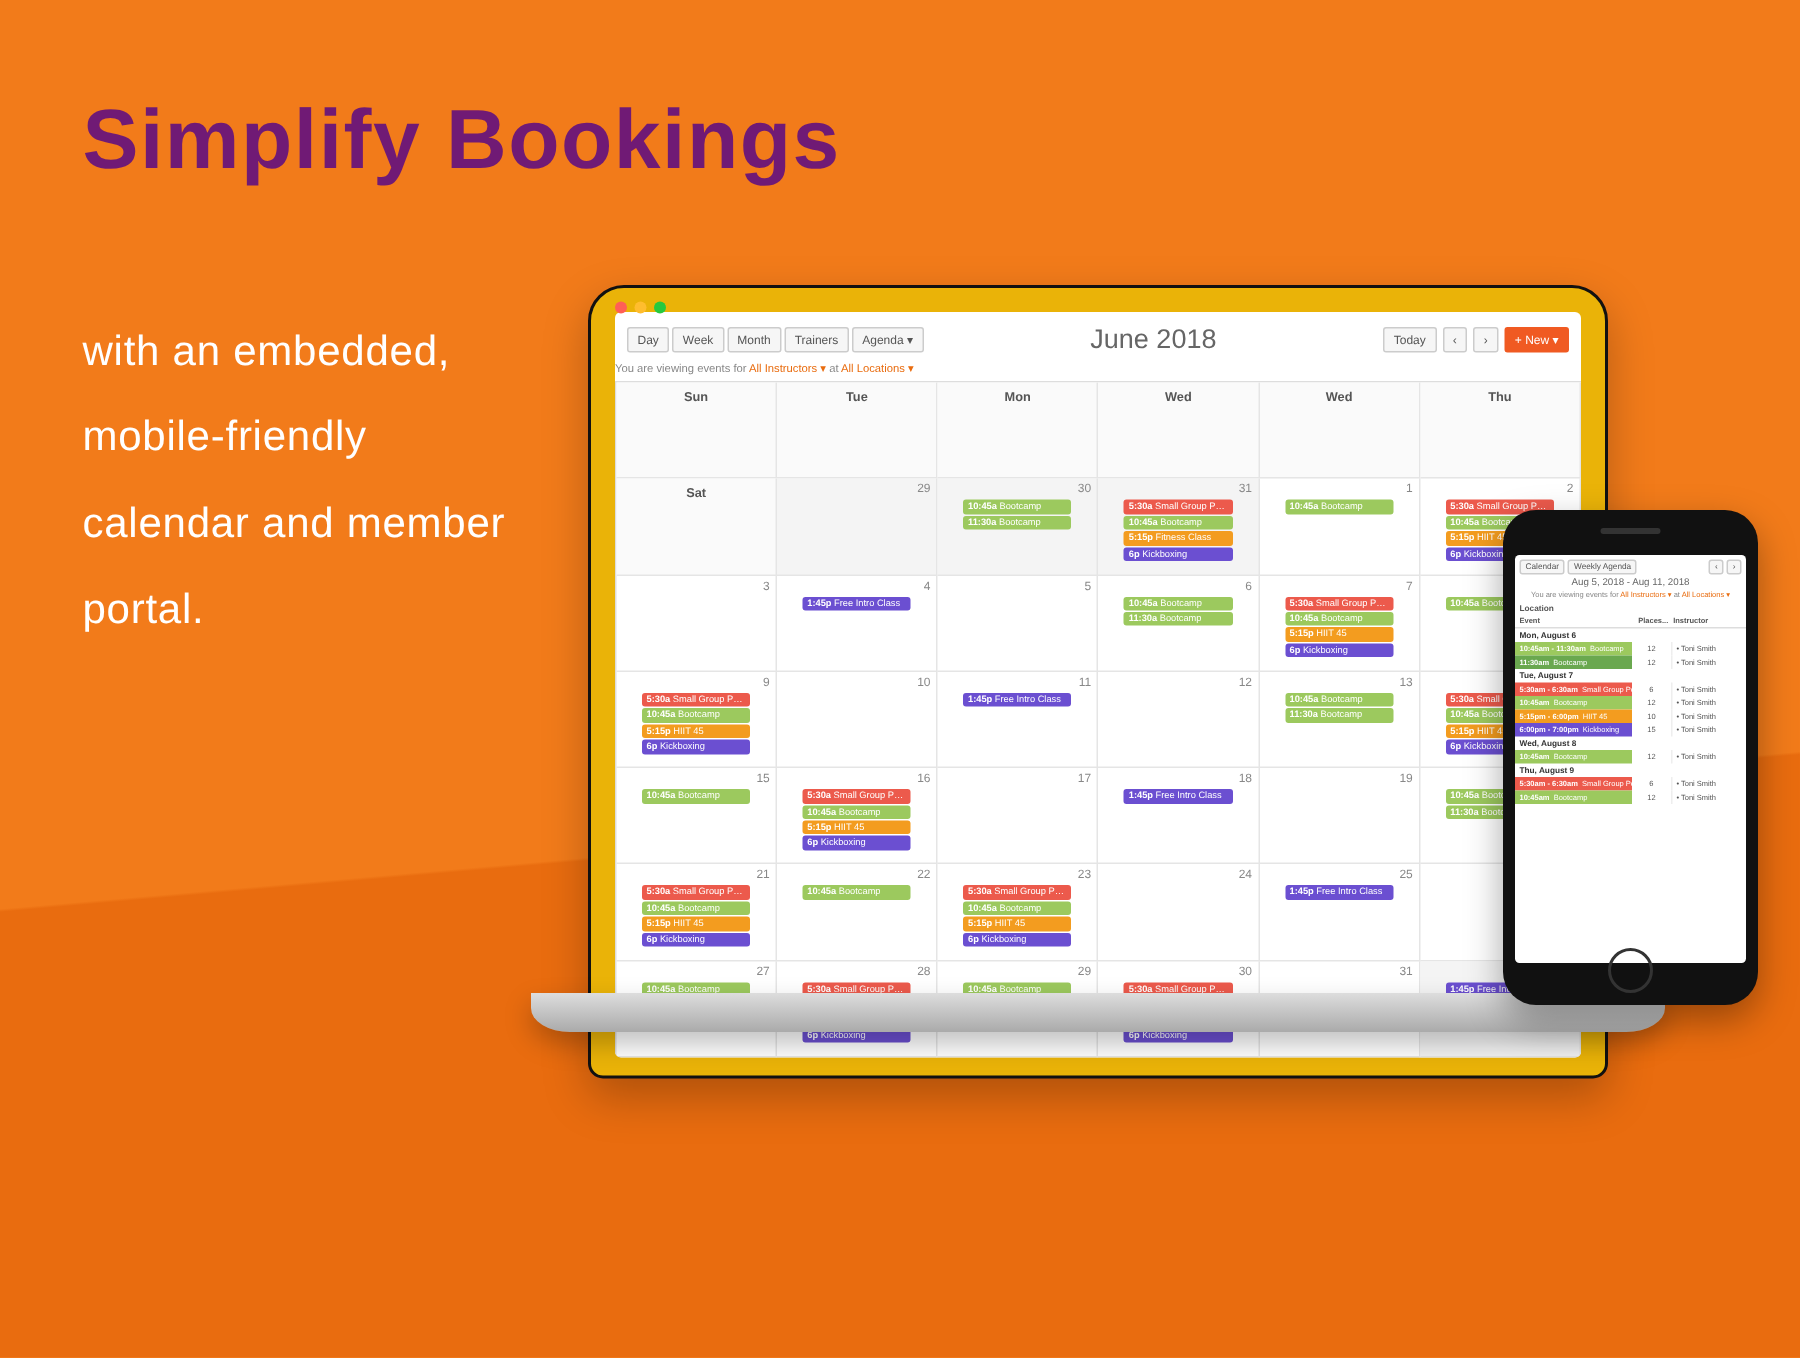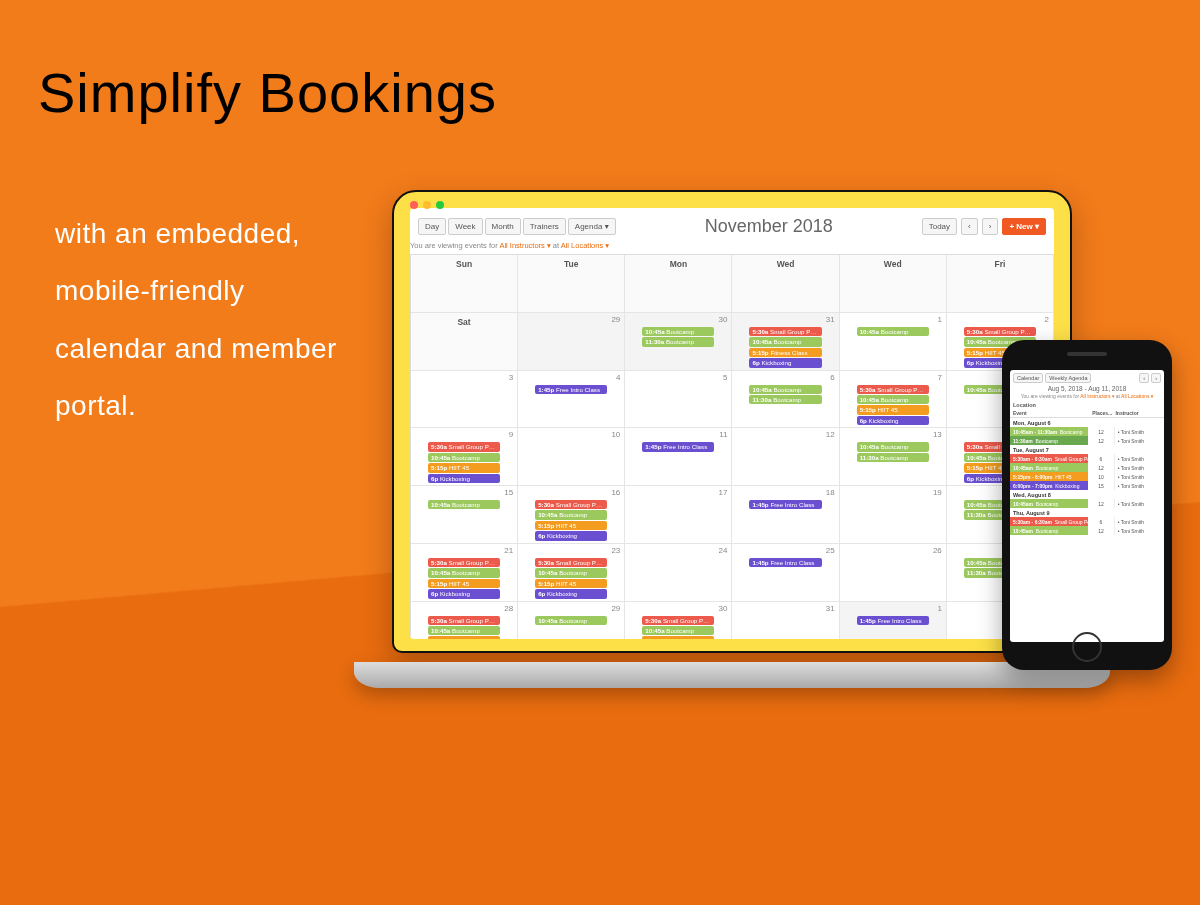--- a/index.html
+++ b/index.html
@@ -10,43 +10,43 @@
     overflow: hidden;
     position: relative;
   }
   .diag {
     position: absolute; left:0; top:0;
     width:100%; height:100%;
     background: linear-gradient(175deg, #f27b1a 0%, #f27b1a 60%, #e96c0f 60.2%, #e96c0f 100%);
     z-index: 0;
   }
   .headline {
-    position: absolute; top: 60px; left: 38px;
-    color: #000000; font-size: 56px; font-weight: 400;
+    position: absolute; top: 60px; left: 55px;
+    color: #701a75; font-size: 56px; font-weight: 700;
     letter-spacing: 1px;
   }
   .subhead {
     position: absolute; top: 205px; left: 55px;
     color: #fff; font-size: 28px; font-weight: 300;
     line-height: 2.05; letter-spacing: .5px;
     width: 300px;
   }
 
   
   .laptop {
     position: absolute;
     left: 392px; top: 190px;
     width: 700px; height: 480px;
     z-index: 2;
   }
   .laptop-body {
-    width: 680px; height: 463px;
+    width: 680px; height: 529px;
     border: 2px solid #111;
     border-radius: 24px 24px 10px 10px;
-    background: #fde047;
+    background: #eab308;
     box-shadow: 0 12px 30px rgba(0,0,0,.25);
     padding: 16px 16px 12px 16px;
     position: relative;
   }
   .traffics { position:absolute; top:9px; left:16px; display:flex; gap:5px;}
   .traffics span{width:8px;height:8px;border-radius:50%;}
   .t-red{background:#ff5f56;} .t-yel{background:#ffbd2e;} .t-grn{background:#27c93f;}
   .screen {
     background:#fff; width:100%; height:100%;
     border-radius:4px;
@@ -74,21 +74,21 @@
     padding:8px 8px 4px 8px;
   }
   .btn{
     border:1px solid #ccc; background:#f6f6f6; color:#555;
     padding:3px 6px; border-radius:2px; font-size:8px;
     cursor:pointer;
   }
   .btn-group{display:flex; gap:2px;}
   .spacer{flex:1;}
   .cal-title{ font-size:18px; color:#666; font-weight:400; white-space:nowrap; margin:0 30px;}
-  .btn-new{ background:#f05a22; border-color:#f05a22; color:#fff; font-weight:700; }
+  .btn-new{ background:#f05a22; border-color:#f05a22; color:#fff; font-weight:400; }
   .filterline{ text-align:left; font-size:7.5px; color:#888; padding-bottom:4px;}
   .filterline .oran{ color:#e96c0f;}
 
   
   .cal-grid{
     flex:1; display:grid;
     grid-template-columns: repeat(6,1fr);
     grid-auto-rows: 1fr;
     border-top:1px solid #ddd;
     border-left:1px solid #ddd;
@@ -170,40 +170,40 @@
     <div class="screen">
       <div class="cal-toolbar">
         <div class="btn-group">
           <button class="btn">Day</button>
           <button class="btn">Week</button>
           <button class="btn">Month</button>
           <button class="btn">Trainers</button>
           <button class="btn">Agenda ▾</button>
         </div>
         <div class="spacer"></div>
-        <div class="cal-title">November 2018</div>
+        <div class="cal-title">June 2018</div>
         <div class="spacer"></div>
         <button class="btn">Today</button>
         <button class="btn">‹</button>
         <button class="btn">›</button>
         <button class="btn btn-new">+ New ▾</button>
       </div>
       <div class="filterline">
         <span>You are viewing events for </span>
         <span class="oran">All Instructors ▾</span>
         <span> at </span>
         <span class="oran">All Locations ▾</span>
       </div>
       <div class="cal-grid" id="cal-grid">
           <div class="cal-head">Sun</div>
           <div class="cal-head">Tue</div>
           <div class="cal-head">Mon</div>
           <div class="cal-head">Wed</div>
           <div class="cal-head">Wed</div>
-          <div class="cal-head">Fri</div>
+          <div class="cal-head">Thu</div>
           <div class="cal-head">Sat</div>
           <div class="cal-cell muted">
             <div class="daynum">29</div>
           </div>
           <div class="cal-cell muted">
             <div class="daynum">30</div>
             <div class="ev c-green first"><b>10:45a</b> Bootcamp</div>
             <div class="ev c-green"><b>11:30a</b> Bootcamp</div>
           </div>
           <div class="cal-cell muted">
@@ -304,20 +304,24 @@
             <div class="daynum">20</div>
             <div class="ev c-green first"><b>10:45a</b> Bootcamp</div>
             <div class="ev c-green"><b>11:30a</b> Bootcamp</div>
           </div>
           <div class="cal-cell">
             <div class="daynum">21</div>
             <div class="ev c-red first"><b>5:30a</b> Small Group Personal Training</div>
             <div class="ev c-green"><b>10:45a</b> Bootcamp</div>
             <div class="ev c-orange"><b>5:15p</b> HIIT 45</div>
             <div class="ev c-purple"><b>6p</b> Kickboxing</div>
+          </div>
+          <div class="cal-cell">
+            <div class="daynum">22</div>
+            <div class="ev c-green first"><b>10:45a</b> Bootcamp</div>
           </div>
           <div class="cal-cell">
             <div class="daynum">23</div>
             <div class="ev c-red first"><b>5:30a</b> Small Group Personal Training</div>
             <div class="ev c-green"><b>10:45a</b> Bootcamp</div>
             <div class="ev c-orange"><b>5:15p</b> HIIT 45</div>
             <div class="ev c-purple"><b>6p</b> Kickboxing</div>
           </div>
           <div class="cal-cell">
             <div class="daynum">24</div>

